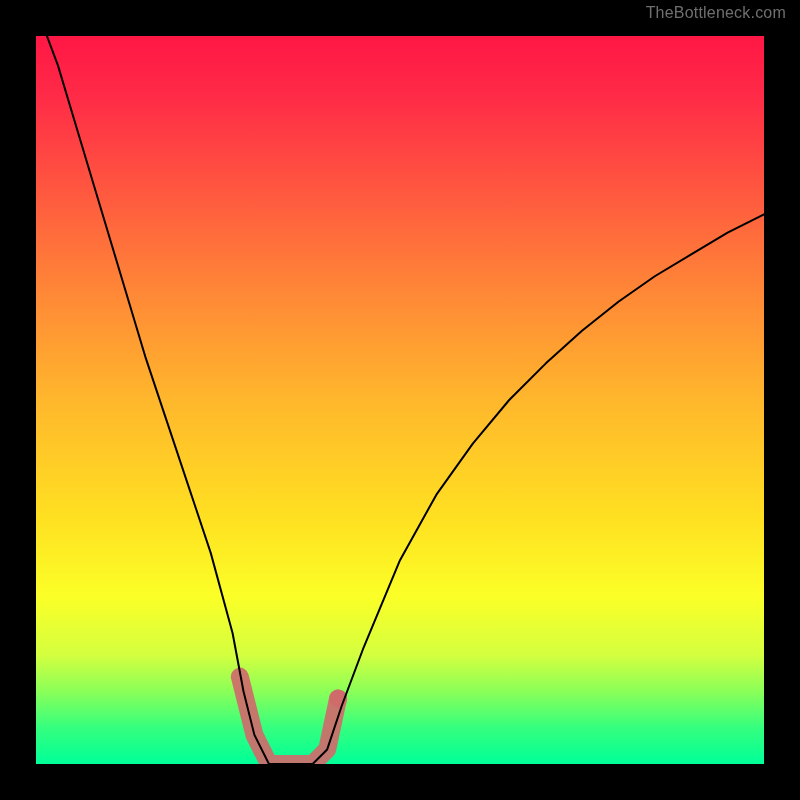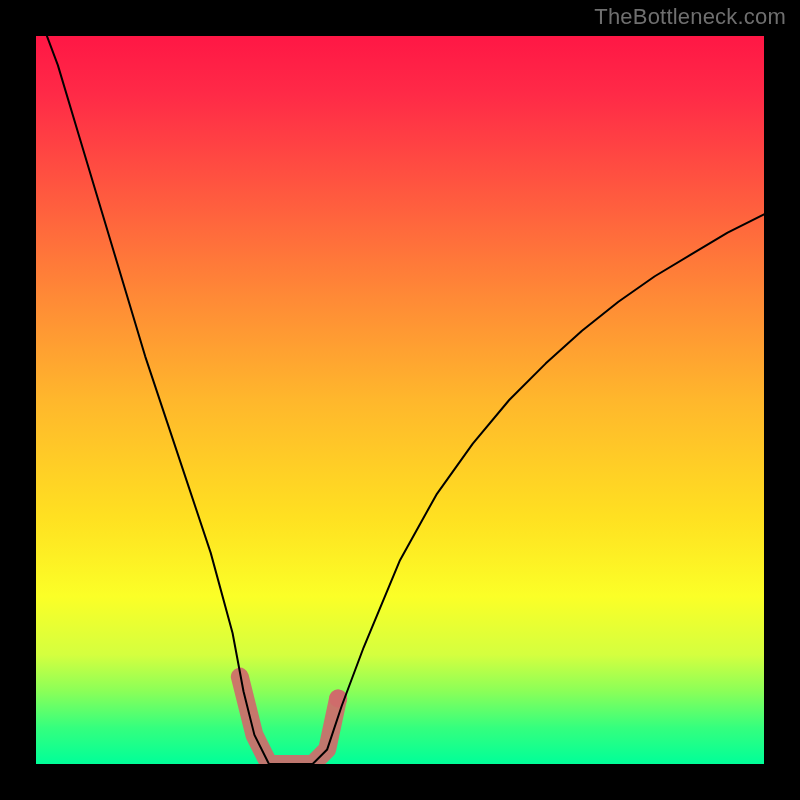--- a/index.html
+++ b/index.html
@@ -15,21 +15,21 @@
     width: 800px;
     height: 800px;
     background: #000;
     position: relative;
   }
   .watermark {
     position: absolute;
     top: 4px;
     right: 14px;
     color: #6f6f6f;
-    font-size: 22px;
+    font-size: 16px;
     font-weight: 400;
     letter-spacing: 0.2px;
     z-index: 5;
   }
   .plot-wrap {
     position: absolute;
     top: 36px;
     left: 36px;
     width: 728px;
     height: 728px;

